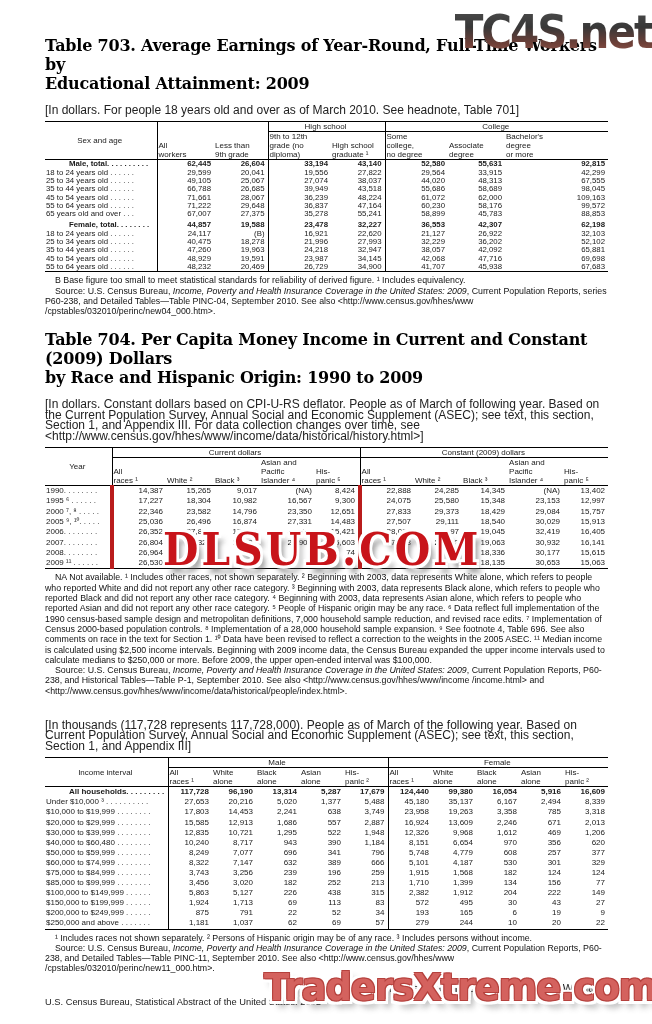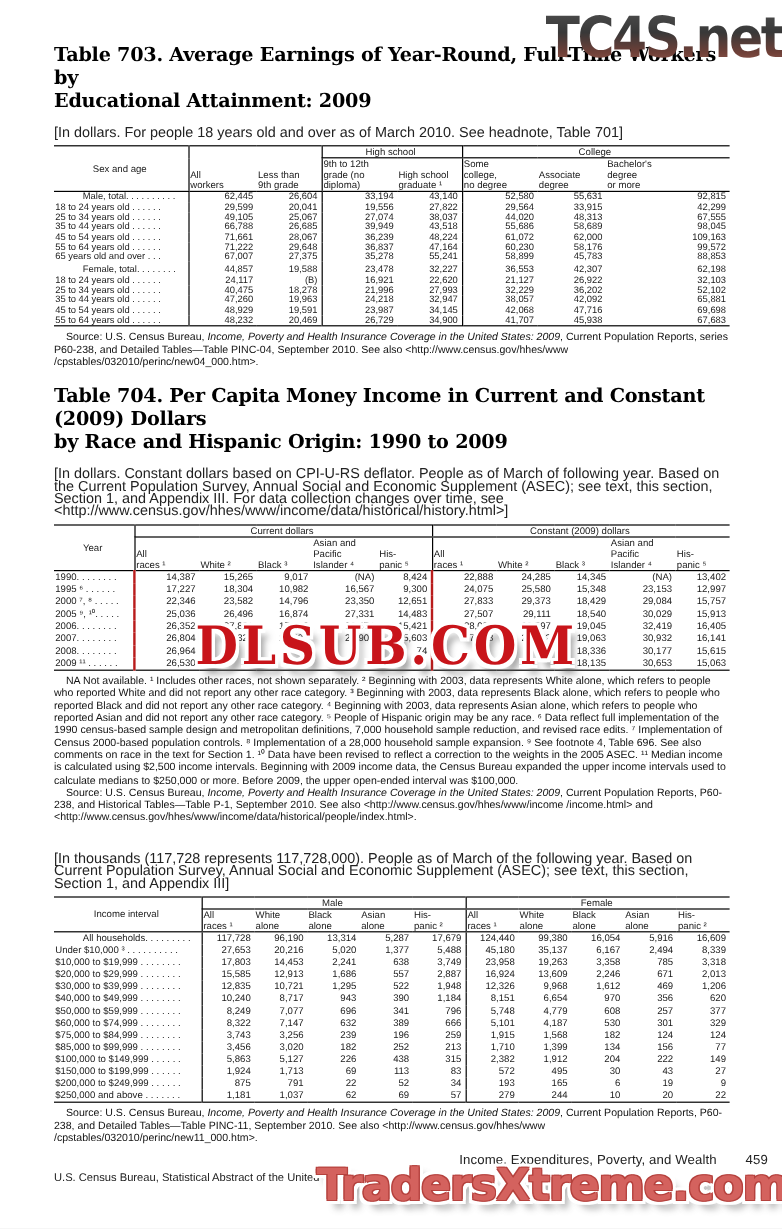--- a/index.html
+++ b/index.html
@@ -26,28 +26,28 @@
   }
   table.data th, table.data td { font-weight:normal; font-size:8px; padding:0 3px 0 1px; }
   th.spanner { text-align:center; border-bottom:1px solid #000; padding:1px 0 1px 0; font-size:8.2px; }
   th.nospan { border-bottom:none; }
   th.sub { vertical-align:bottom; text-align:left; white-space:pre-line; line-height:9px;
            padding:2px 3px 2px 1px; border-bottom:1.4px solid #000; }
   th.stubhead { text-align:center; vertical-align:middle; border-bottom:1.4px solid #000; font-size:8.4px; }
   .vl { border-left:1px solid #000; }
   tbody td { text-align:right; white-space:nowrap; overflow:hidden; }
   td.stub-cell { text-align:left; padding-left:2px; }
-  tr.bold-row td { font-weight:normal;margin-top:16px; }
+  tr.bold-row td { font-weight:bold;margin-top:16px; }
   tr.bold-row td.stub-cell { padding-left:24px; }
   tr.gap-row td { padding-top:3px; }
 
   .t703 tbody td { line-height:8.3px; font-size:7.8px; }
   .t703 td:nth-child(2), .t703 td:nth-child(4), .t703 td:nth-child(6) { border-left:1px solid #000; }
   .t704 tbody td { line-height:10.3px; }
-  .t704 td:nth-child(2), .t704 td:nth-child(7) { border-left:2px solid #b91c1c; }
+  .t704 td:nth-child(2), .t704 td:nth-child(7) { border-left:4px solid #b91c1c; }
   .t705 tbody td { line-height:10.1px; }
   .t705 td:nth-child(2), .t705 td:nth-child(7) { border-left:1px solid #000; }
 
   
   .fnblock { margin-top:3px; }
   .fn { font-size:8.8px; line-height:10.3px; color:#111; text-indent:10px; margin:0; }
   .section { margin-bottom:0; }
   .gap14 { height:14px; } .gap12 { height:12px; }
 
   
@@ -270,20 +270,21 @@
               <td>20,469</td>
               <td>26,729</td>
               <td>34,900</td>
               <td>41,707</td>
               <td>45,938</td>
               <td>67,683</td>
             </tr>
           </tbody>
       </table>
       <div class="fnblock">
+        <p class="fn">B Base figure too small to meet statistical standards for reliability of derived figure. ¹ Includes equivalency.</p>
         <p class="fn"><span>Source: U.S. Census Bureau, </span><i>Income, Poverty and Health Insurance Coverage in the United States: 2009</i><span>, Current Population Reports, series P60-238, and Detailed Tables—Table PINC-04, September 2010. See also &lt;http://www.census.gov/hhes/www /cpstables/032010/perinc/new04_000.htm&gt;.</span></p>
       </div>
     </div>
 
     <div class="gap14"></div>
 
     <div class="section rel">
       <h1 class="tbl-title">Table 704. Per Capita Money Income in Current and Constant (2009) Dollars
 by Race and Hispanic Origin: 1990 to 2009</h1>
       <p class="headnote">[In dollars. Constant dollars based on CPI-U-RS deflator. People as of March of following year. Based on the Current Population Survey, Annual Social and Economic Supplement (ASEC); see text, this section, Section 1, and Appendix III. For data collection changes over time, see &lt;http://www.census.gov/hhes/www/income/data/historical/history.html&gt;]</p>
@@ -551,21 +552,21 @@
               <td>1,295</td>
               <td>522</td>
               <td>1,948</td>
               <td>12,326</td>
               <td>9,968</td>
               <td>1,612</td>
               <td>469</td>
               <td>1,206</td>
             </tr>
             <tr>
-              <td class="stub-cell">$40,000 to $49,999 . . . . . . . .</td>
+              <td class="stub-cell">$40,000 to $60,480 . . . . . . . .</td>
               <td>10,240</td>
               <td>8,717</td>
               <td>943</td>
               <td>390</td>
               <td>1,184</td>
               <td>8,151</td>
               <td>6,654</td>
               <td>970</td>
               <td>356</td>
               <td>620</td>
@@ -670,20 +671,21 @@
               <td>57</td>
               <td>279</td>
               <td>244</td>
               <td>10</td>
               <td>20</td>
               <td>22</td>
             </tr>
           </tbody>
       </table>
       <div class="fnblock">
+        <p class="fn">¹ Includes races not shown separately. ² Persons of Hispanic origin may be of any race. ³ Includes persons without income.</p>
         <p class="fn"><span>Source: U.S. Census Bureau, </span><i>Income, Poverty and Health Insurance Coverage in the United States: 2009</i><span>, Current Population Reports, P60-238, and Detailed Tables—Table PINC-11, September 2010. See also &lt;http://www.census.gov/hhes/www /cpstables/032010/perinc/new11_000.htm&gt;.</span></p>
       </div>
     </div>
 
     <div class="footer-right">
       <span>Income, Expenditures, Poverty, and Wealth</span><span class="pgnum">459</span>
     </div>
     <div class="footer-credit">U.S. Census Bureau, Statistical Abstract of the United States: 2012</div>
   </div>
 

